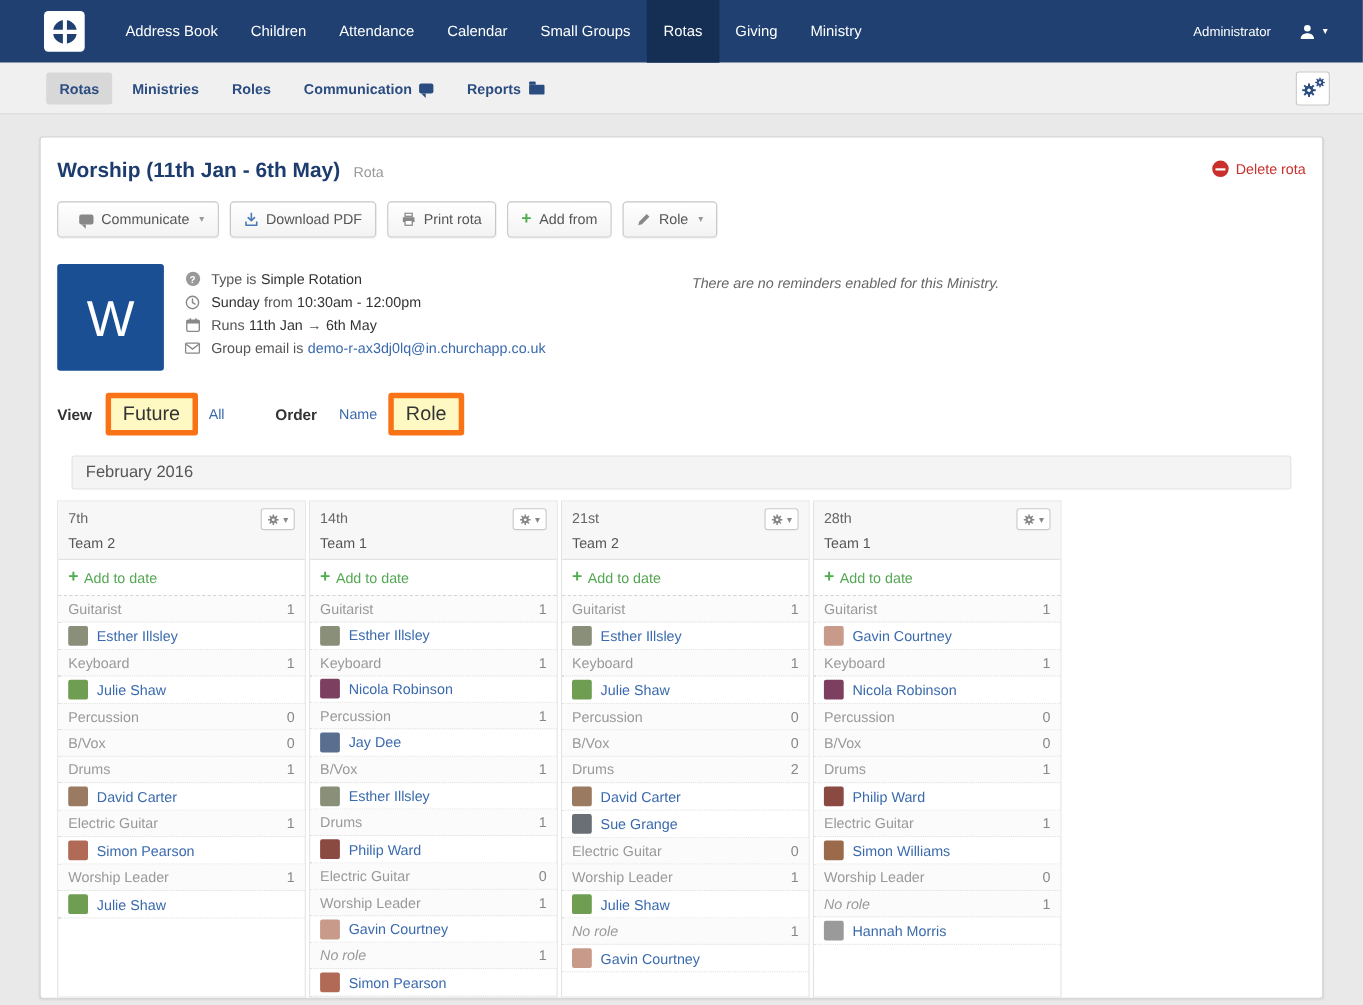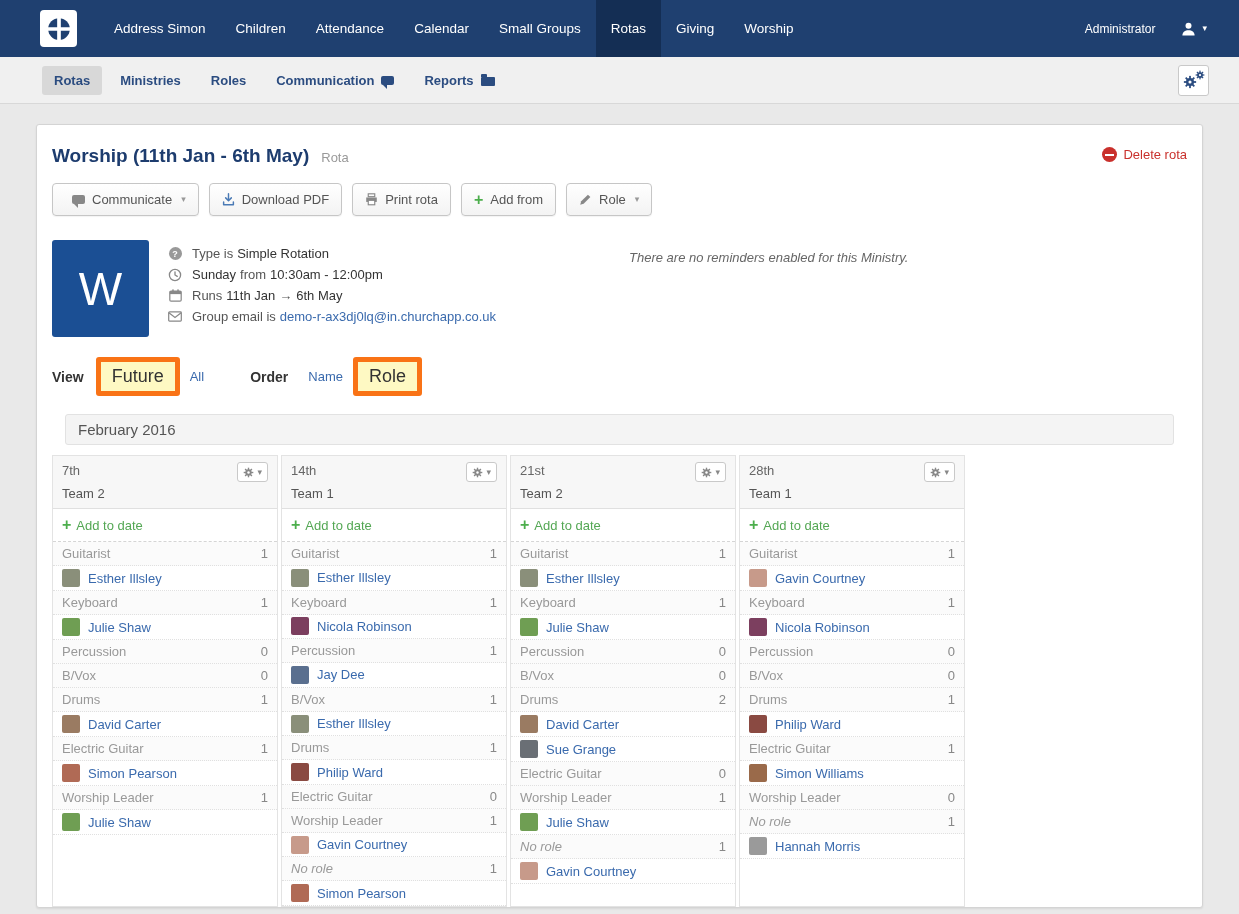--- a/index.html
+++ b/index.html
@@ -97,28 +97,28 @@
 <body>
 
 <header class="topnav">
   <div class="logo">
     <svg width="26" height="26" viewBox="0 0 24 24">
       <circle cx="12" cy="12" r="10" fill="#1f4070"></circle>
       <path d="M12 0v24M0 12h24" stroke="#fff" stroke-width="3.4"></path>
     </svg>
   </div>
   <nav class="tn-items">
-      <a class="tn-item">Address Simon</a>
+      <a class="tn-item">Address Book</a>
       <a class="tn-item">Children</a>
       <a class="tn-item">Attendance</a>
       <a class="tn-item">Calendar</a>
       <a class="tn-item">Small Groups</a>
       <a class="tn-item active">Rotas</a>
       <a class="tn-item">Giving</a>
-      <a class="tn-item">Worship</a>
+      <a class="tn-item">Ministry</a>
     </nav>
   <div class="tn-right">
     <a class="tn-user-label">Administrator</a>
     <a class="tn-usermenu">
       <svg width="15" height="15" viewBox="0 0 16 16">
         <circle cx="8" cy="5" r="3.2" fill="#fff"></circle>
         <path d="M1.5 15.5c0-3.6 2.9-5.6 6.5-5.6s6.5 2 6.5 5.6z" fill="#fff"></path>
       </svg>
       <span class="caret">▾</span>
     </a>

